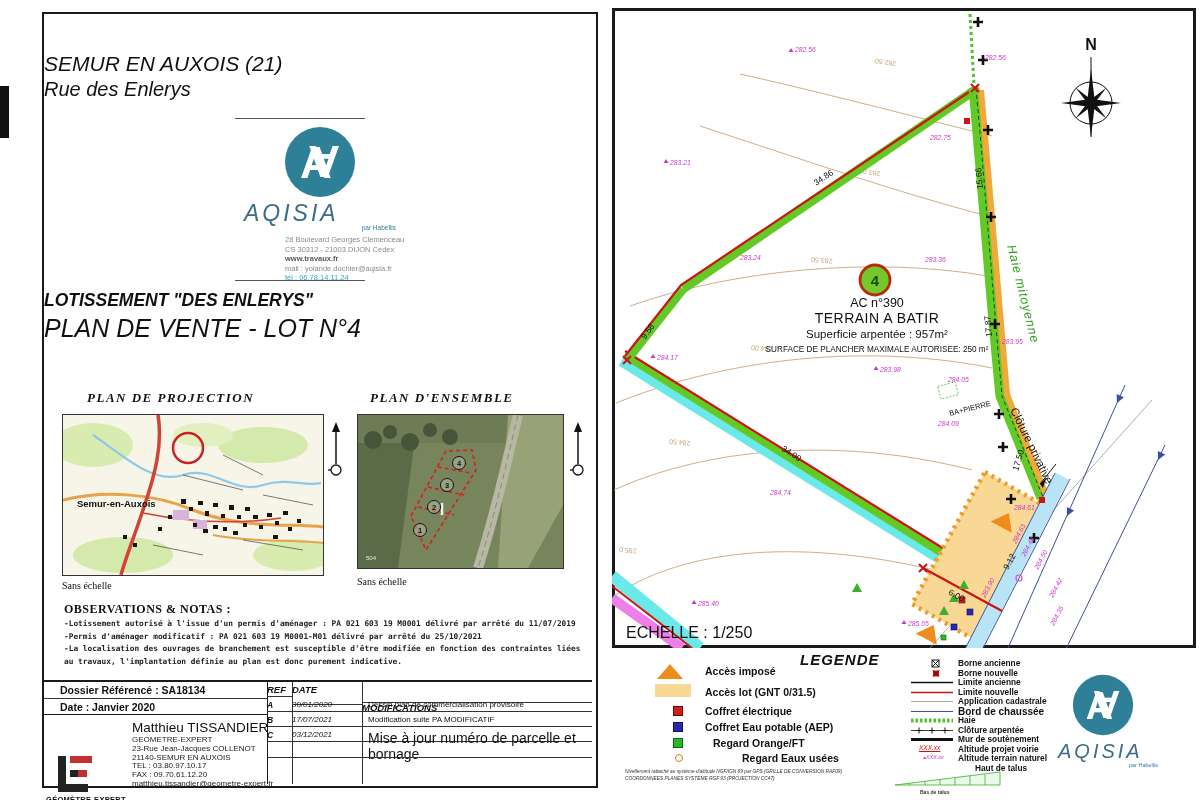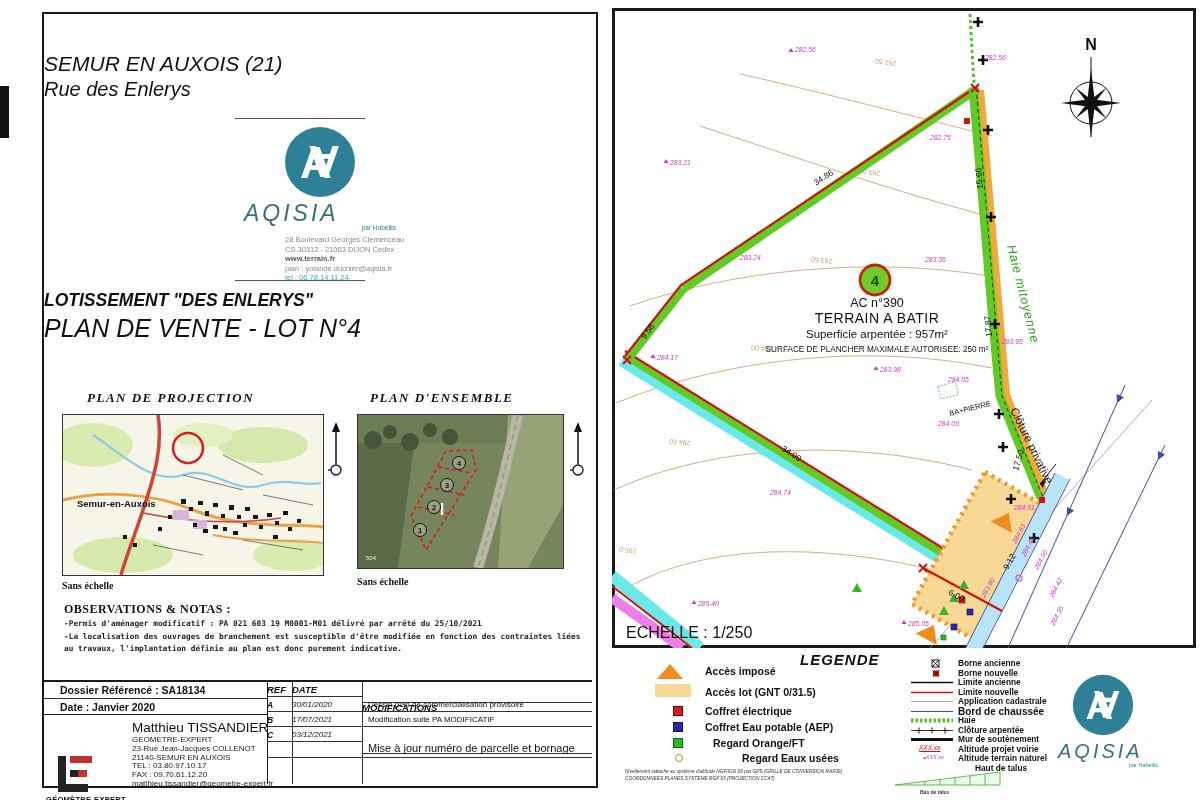--- a/index.html
+++ b/index.html
@@ -1,19 +1,19 @@
 <!DOCTYPE html>
 <html><head>
 <meta charset="utf-8">
 <style>
   html,body{margin:0;padding:0;background:#ffffff;}
   body{width:1200px;height:800px;position:relative;overflow:hidden;font-family:"Liberation Sans",sans-serif;color:#111;}
   .abs{position:absolute;}
   .ctr{text-align:left;font-style:italic;}
-  .serif{font-family:"Liberation Serif",serif;font-weight:bold;}
+  .serif{font-family:"Liberation Serif",serif;}
   .mono{font-family:"DejaVu Sans Mono",monospace;}
   .frame{border:2px solid #1a1a1a;background:#fff;}
   .cell{box-sizing:border-box;}
   svg text{font-family:"Liberation Sans",sans-serif;}
 </style>
 </head>
 <body>
 
 <div class="abs" style="left:0;top:86px;width:9px;height:52px;background:#111;"></div>
 
@@ -27,22 +27,22 @@
   <svg class="abs" style="left:240px;top:112px;" width="72" height="72" viewBox="0 0 72 72">
     <circle cx="36" cy="36" r="35" fill="#2e8099"></circle>
     <text x="16" y="52" font-size="44" font-weight="bold" fill="#fff" font-family="DejaVu Sans,sans-serif">A</text>
     <text transform="translate(56,20) rotate(180)" font-size="44" font-weight="bold" fill="#fff" font-family="DejaVu Sans,sans-serif">A</text>
   </svg>
   <div class="abs ctr" style="left:200px;top:186px;width:152px;font-size:23px;letter-spacing:3px;color:#3b6e84;font-weight:500;">AQISIA</div>
   <div class="abs" style="left:260px;top:210px;width:92px;text-align:right;font-size:6.5px;color:#2e8099;">par Habellis</div>
   <div class="abs" style="left:241px;top:221px;font-size:7.5px;line-height:9.5px;color:#8a8a8a;">
     <div>28 Boulevard Georges Clemenceau</div>
     <div>CS 30312 - 21003 DIJON Cedex</div>
-    <div style="color:#5a5a5a;font-weight:bold;">www.terrain.fr</div>
-    <div>plan : yolande.duchier@aqisia.fr</div>
+    <div style="color:#5a5a5a;font-weight:bold;">www.travaux.fr</div>
+    <div>mail : yolande.duchier@aqisia.fr</div>
     <div style="color:#3aa7c0;">tél : 06.78.14.11.24</div>
   </div>
 
   <div class="abs" style="left:191px;top:266px;width:130px;height:0;border-top:1.5px solid #555;"></div>
 
   <div class="abs ctr" style="left:0;top:276px;width:100%;font-size:17.5px;font-weight:bold;">LOTISSEMENT "DES ENLERYS"</div>
   <div class="abs ctr" style="left:0;top:300px;width:100%;font-size:25px;">PLAN DE VENTE - LOT N°4</div>
 
   <div class="abs ctr serif" style="left:43px;top:376px;width:200px;font-size:13px;font-weight:600;letter-spacing:1.5px;">PLAN DE PROJECTION</div>
   <div class="abs ctr serif" style="left:326px;top:376px;width:200px;font-size:13px;font-weight:600;letter-spacing:1.5px;">PLAN D'ENSEMBLE</div>
@@ -139,20 +139,21 @@
     <polygon points="8,0 4,10 12,10" fill="#111"></polygon>
     <circle cx="8" cy="48" r="5" fill="none" stroke="#111" stroke-width="1.3"></circle>
     <line x1="0" y1="48" x2="3" y2="48" stroke="#111" stroke-width="1.3"></line>
   </svg>
 
   <div class="abs serif" style="left:18px;top:566px;font-size:10px;">Sans échelle</div>
   <div class="abs serif" style="left:313px;top:562px;font-size:10px;">Sans échelle</div>
 
   <div class="abs serif" style="left:20px;top:588px;font-size:12px;font-weight:bold;letter-spacing:.5px;">OBSERVATIONS &amp; NOTAS :</div>
   <div class="abs mono" style="left:20px;top:604px;width:522px;font-size:7.8px;font-weight:bold;line-height:12.5px;color:#222;">
+    <div>-Lotissement autorisé à l'issue d'un permis d'aménager : PA 021 603 19 M0001 délivré par arrêté du 11/07/2019</div>
     <div>-Permis d'aménager modificatif : PA 021 603 19 M0001-M01 délivré par arrêté du 25/10/2021</div>
     <div>-La localisation des ouvrages de branchement est susceptible d'être modifiée en fonction des contraintes liées au travaux, l'implantation définie au plan est donc purement indicative.</div>
   </div>
 
   <div class="abs" style="left:0;top:666px;width:548px;height:102px;border-top:2px solid #1a1a1a;">
     <div class="abs cell" style="left:0;top:0;width:223px;height:17px;border-bottom:1px solid #333;padding:2px 0 0 16px;font-size:10.5px;font-weight:bold;">Dossier Référencé : SA18134</div>
     <div class="abs cell" style="left:0;top:18px;width:223px;height:15px;border-bottom:1.5px solid #1a1a1a;padding:1px 0 0 16px;font-size:10.5px;font-weight:bold;">Date : Janvier 2020</div>
 
     <svg class="abs" style="left:8px;top:74px;" width="58" height="36" viewBox="0 0 58 36">
       <rect x="6" y="0" width="8" height="36" fill="#222"></rect>
@@ -170,34 +171,34 @@
       <div>21140-SEMUR EN AUXOIS</div>
       <div>TEL : 03.80.97.10.17</div>
       <div>FAX : 09.70.61.12.20</div>
       <div>matthieu.tissandier@geometre-expert.fr</div>
     </div>
 
     <div class="abs" style="left:223px;top:0;width:0;height:102px;border-left:1.5px solid #1a1a1a;"></div>
     <div class="abs" style="left:248px;top:0;width:0;height:102px;border-left:1px solid #333;"></div>
     <div class="abs" style="left:318px;top:0;width:0;height:102px;border-left:1px solid #333;"></div>
     <div class="abs ctr cell" style="left:223px;top:0;width:25px;height:15px;border-bottom:1px solid #333;font-size:9.5px;font-weight:bold;padding-top:2px;">REF</div>
-    <div class="abs ctr cell" style="left:248px;top:0;width:70px;height:15px;border-bottom:1px solid #333;font-size:9.5px;font-weight:bold;padding-top:2px;">DATE</div>
+    <div class="abs ctr cell" style="left:248px;top:0;width:70px;height:23px;border-bottom:1px solid #333;font-size:9.5px;font-weight:bold;padding-top:2px;">DATE</div>
     <div class="abs ctr cell" style="left:318px;top:0;width:230px;height:15px;border-bottom:1px solid #333;font-size:9.5px;font-weight:bold;padding-top:20px;">MODIFICATIONS</div>
 
     <div class="abs ctr cell" style="left:223px;top:15px;width:25px;height:15px;border-bottom:1px solid #333;font-size:8.5px;font-weight:bold;padding-top:3px;">A</div>
     <div class="abs ctr cell" style="left:248px;top:15px;width:70px;height:15px;border-bottom:1px solid #333;font-size:8px;padding-top:3px;">30/01/2020</div>
     <div class="abs cell" style="left:318px;top:15px;width:230px;height:15px;border-bottom:1px solid #333;font-size:8px;padding:3px 0 0 6px;">Dessin plan de commercialisation provisoire</div>
 
     <div class="abs ctr cell" style="left:223px;top:30px;width:25px;height:15px;border-bottom:1px solid #333;font-size:8.5px;font-weight:bold;padding-top:3px;">B</div>
     <div class="abs ctr cell" style="left:248px;top:30px;width:70px;height:15px;border-bottom:1px solid #333;font-size:8px;padding-top:3px;">17/07/2021</div>
     <div class="abs cell" style="left:318px;top:30px;width:230px;height:15px;border-bottom:1px solid #333;font-size:8px;padding:3px 0 0 6px;">Modification suite PA MODIFICATIF</div>
 
     <div class="abs ctr cell" style="left:223px;top:45px;width:25px;height:15px;border-bottom:1px solid #333;font-size:8.5px;font-weight:bold;padding-top:3px;">C</div>
     <div class="abs ctr cell" style="left:248px;top:45px;width:70px;height:15px;border-bottom:1px solid #333;font-size:8px;padding-top:3px;">03/12/2021</div>
-    <div class="abs cell" style="left:318px;top:45px;width:230px;height:15px;border-bottom:1px solid #333;font-size:11px;padding:3px 0 0 6px;margin-top:12px;">Mise à jour numéro de parcelle et bornage</div>
+    <div class="abs cell" style="left:318px;top:45px;width:230px;height:15px;border-bottom:1px solid #333;font-size:14px;padding:3px 0 0 6px;">Mise à jour numéro de parcelle et bornage</div>
 
     <div class="abs" style="left:223px;top:60px;width:325px;height:15px;border-bottom:1px solid #333;"></div>
     <div class="abs" style="left:223px;top:75px;width:325px;height:27px;"></div>
   </div>
 </section>
 
 <svg class="abs" style="left:612px;top:8px;" width="584" height="640" viewBox="0 0 584 640">
   <rect x="1.5" y="1.5" width="581" height="637" fill="#ffffff" stroke="#1a1a1a" stroke-width="3"></rect>
 
   <g stroke="#c9a57b" stroke-width="0.9" fill="none">

